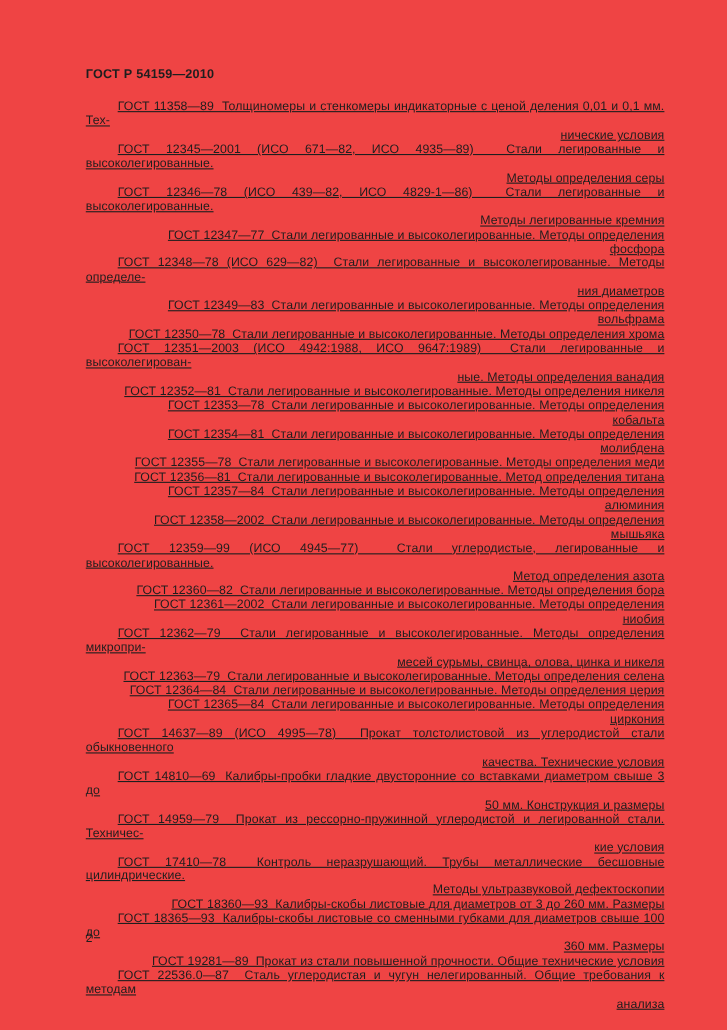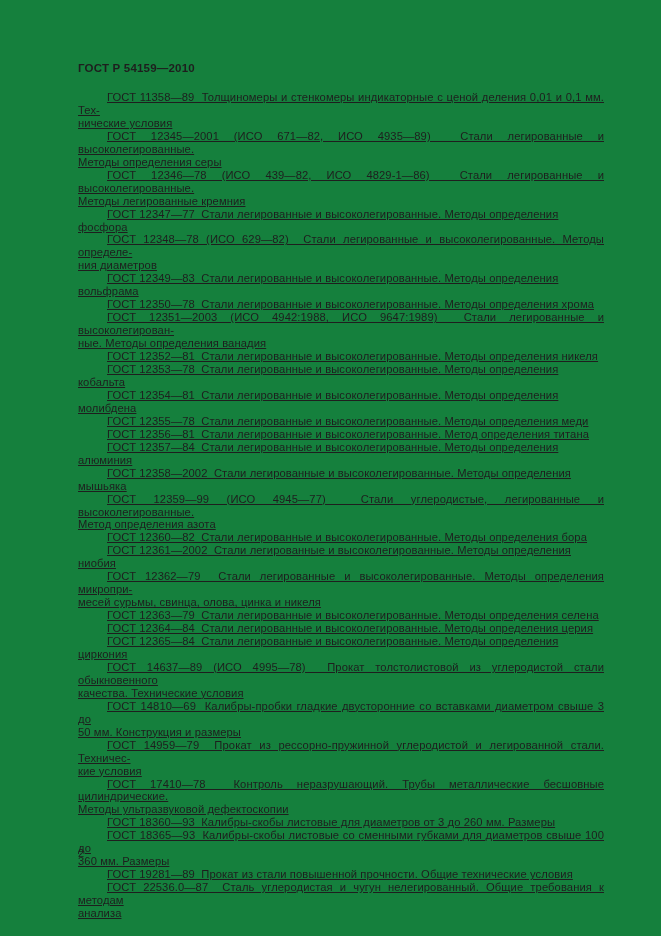--- a/index.html
+++ b/index.html
@@ -4,21 +4,21 @@
 <style>
   html, body {
     margin: 0;
     padding: 0;
     background: #ffffff;
   }
   .page {
     position: relative;
     width: 661px;
     height: 936px;
-    background: #15803d;
+    background: #ef4444;
     color: #1e1e1e;
     font-family: "Liberation Sans", "DejaVu Sans", sans-serif;
     overflow: hidden;
   }
   .doc-header {
     position: absolute;
     left: 78px;
     top: 62px;
     font-size: 11.5px;
     font-weight: bold;
@@ -33,21 +33,21 @@
     font-size: 11.2px;
     line-height: 12.95px;
     letter-spacing: 0.1px;
   }
   .entry {
     margin: 0;
     padding: 0;
     text-decoration: underline;
   }
   .line {
-    text-align: left;
+    text-align: right;
   }
   .line.first {
     text-indent: 29px;
   }
   
   .line.full {
     text-align: justify;
     text-align-last: justify;
   }
   .page-number {

